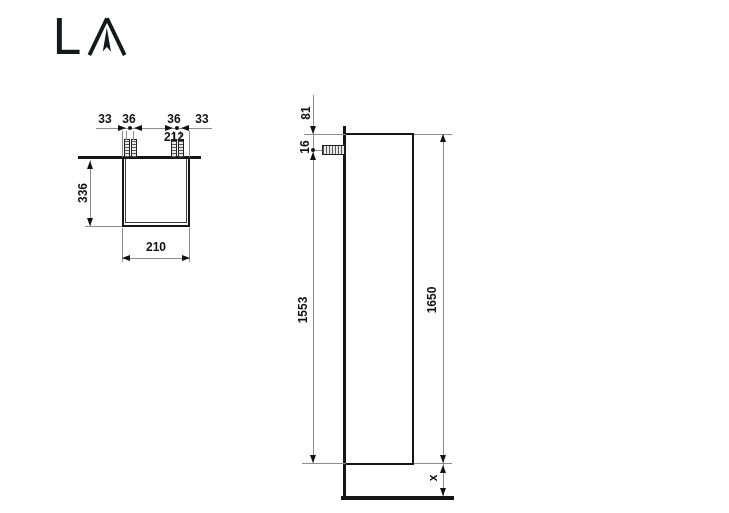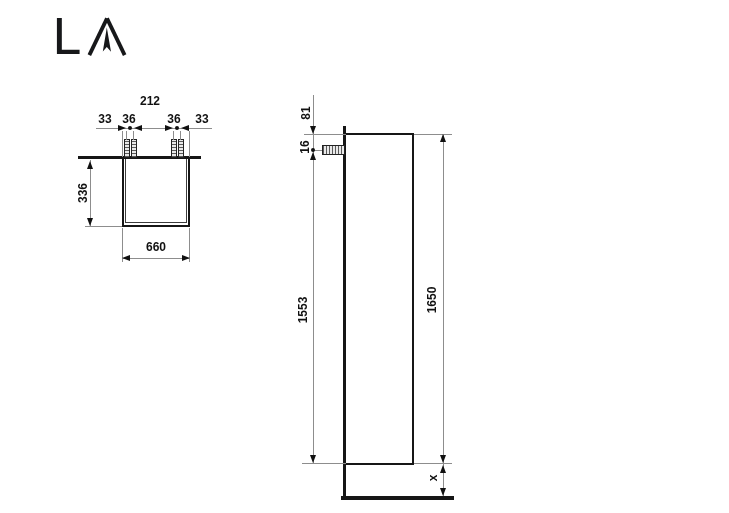--- a/index.html
+++ b/index.html
@@ -73,36 +73,36 @@
 
     <div class="arr a-rt" style="left:118px;top:125px;"></div>
     <div class="dot" style="left:128px;top:126px;"></div>
     <div class="arr a-lf" style="left:134px;top:125px;"></div>
     <div class="arr a-rt" style="left:165px;top:125px;"></div>
     <div class="dot" style="left:175px;top:126px;"></div>
     <div class="arr a-lf" style="left:181px;top:125px;"></div>
 
     <div class="dim" style="left:90px;top:112px;width:30px;">33</div>
     <div class="dim" style="left:114px;top:112px;width:30px;">36</div>
-    <div class="dim" style="left:135px;top:94px;width:30px;">212</div>
+    <div class="dim" style="left:135px;top:130px;width:30px;padding-left:24px;">212</div>
     <div class="dim" style="left:159px;top:112px;width:30px;">36</div>
     <div class="dim" style="left:187px;top:112px;width:30px;">33</div>
 
     <div class="hair" style="left:90px;top:160px;width:1px;height:66px;"></div>
     <div class="arr a-up" style="left:87px;top:161px;"></div>
     <div class="arr a-dn" style="left:87px;top:218px;"></div>
     <div class="hair" style="left:85px;top:226px;width:37px;height:1px;"></div>
     <div class="vdim" style="left:63px;top:186px;">336</div>
 
     <div class="hair" style="left:122px;top:228px;width:1px;height:34px;"></div>
     <div class="hair" style="left:189px;top:228px;width:1px;height:34px;"></div>
     <div class="hair" style="left:122px;top:258px;width:68px;height:1px;"></div>
     <div class="arr a-lf" style="left:122px;top:255px;"></div>
     <div class="arr a-rt" style="left:182px;top:255px;"></div>
-    <div class="dim" style="left:136px;top:240px;width:40px;">660</div>
+    <div class="dim" style="left:136px;top:240px;width:40px;">210</div>
   </div>
 
   <div class="grp">
 
     <div class="obj" style="left:343px;top:126px;width:3px;height:373px;"></div>
     <div class="obj" style="left:341px;top:496px;width:113px;height:4px;"></div>
 
     <div class="obj" style="left:346px;top:133px;width:68px;height:2px;"></div>
     <div class="obj" style="left:412px;top:133px;width:2px;height:332px;"></div>
     <div class="obj" style="left:346px;top:463px;width:68px;height:2px;"></div>

